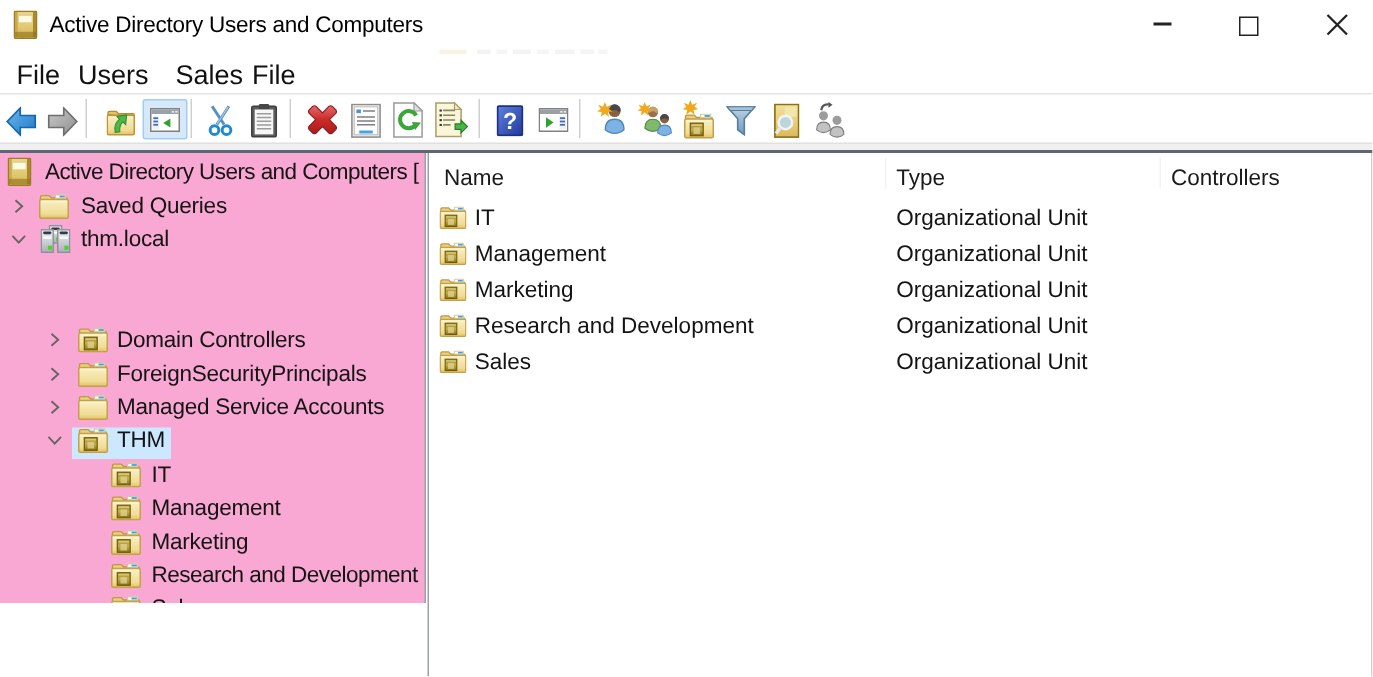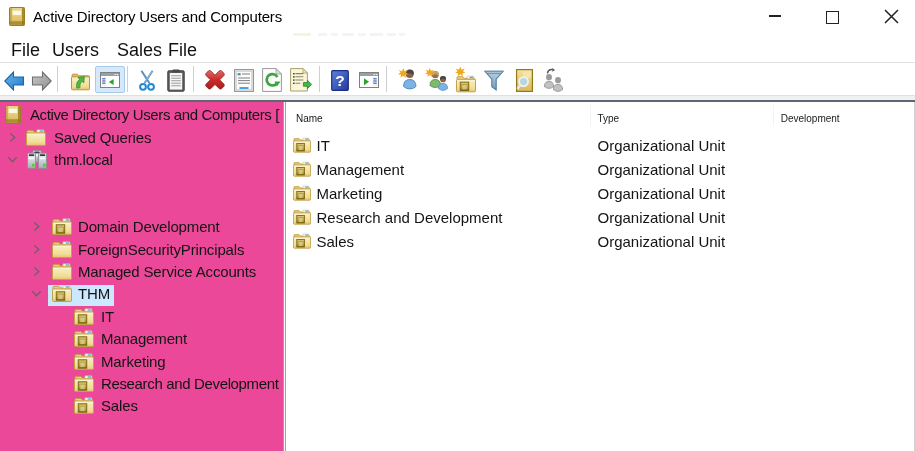--- a/index.html
+++ b/index.html
@@ -21,32 +21,32 @@
   
   #toolbar { position:absolute; left:0; top:62px; width:915px; height:34px; background:#fff; }
   .tbsep { position:absolute; top:4px; height:26px; width:1px; background:#cfcfcf; }
   .tbi { position:absolute; }
 
   
   #strip1 { position:absolute; left:0; top:95.7px; width:915px; height:4.3px; background:#f0f0f0; }
   #darkline { position:absolute; left:0; top:100px; width:915px; height:2px; background:#5c6773; }
 
   
-  #leftpanel { position:absolute; left:0; top:102px; width:283.8px; height:349px; background:#ec4899;
+  #leftpanel { position:absolute; left:0; top:102px; width:283.8px; height:300px; background:#f9a8d4;
     border-right:1.6px solid #9ba1a9; overflow:hidden; }
   #gap { position:absolute; left:283.8px; top:102px; width:0.8px; height:349px; background:#fff; }
   #rightpanel { position:absolute; left:284.6px; top:102px; width:630.4px; height:349px; background:#fff;
     border-left:1.7px solid #9ba1a9; border-right:1px solid #d0d0d0; overflow:hidden; }
 
   
   .trow { position:absolute; height:22.4px; display:flex; align-items:center; font-size:15px; white-space:nowrap; letter-spacing:-0.15px; }
   .trow svg { flex:0 0 auto; }
 
   
-  .hdr { position:absolute; top:106.2px; height:26px; line-height:26px; font-size:10px; color:#1a1a1a; }
+  .hdr { position:absolute; top:106.2px; height:26px; line-height:26px; font-size:15px; color:#1a1a1a; }
   .hsep { position:absolute; top:105px; height:21px; width:1px; background:#f3f3f3; }
   .lrow { position:absolute; height:24px; display:flex; align-items:flex-start; font-size:15px; white-space:nowrap; }
   .lrow svg { margin-top:3px; }
   .lrow span { line-height:24px; }
   .ltype { position:absolute; height:24px; line-height:24px; font-size:15px; }
 
   .ghost { position:absolute; height:3.4px; }
 </style>
 </head>
 <body>
@@ -400,21 +400,21 @@
 
 
 
     <div class="trow" style="left:0; top:113.6px">
       <svg style="margin-left:33px" width="7" height="11" viewBox="0 0 7 11">
           <path d="M1.3 1.5 L5.8 5.5 L1.3 9.5" stroke="#646464" stroke-width="1.25" fill="none"></path>
         </svg>
       <svg style="margin-left:11.5px" width="20" height="17" viewBox="0 0 20 17">
           <use href="#i-ou"></use>
         </svg>
-      <span style="margin-left:6.5px">Domain Development</span>
+      <span style="margin-left:6.5px">Domain Controllers</span>
     </div>
 
     <div class="trow" style="left:0; top:136px">
       <svg style="margin-left:33px" width="7" height="11" viewBox="0 0 7 11">
           <path d="M1.3 1.5 L5.8 5.5 L1.3 9.5" stroke="#646464" stroke-width="1.25" fill="none"></path>
         </svg>
       <svg style="margin-left:11.5px" width="20" height="17" viewBox="0 0 20 17">
           <use href="#i-folder"></use>
         </svg>
       <span style="margin-left:6.5px">ForeignSecurityPrincipals</span>
@@ -506,17 +506,17 @@
     <span style="margin-left:6px">Sales</span>
   </div>
   <div class="ltype" style="left:597.5px; top:133.5px">Organizational Unit</div>
   <div class="ltype" style="left:597.5px; top:157.5px">Organizational Unit</div>
   <div class="ltype" style="left:597.5px; top:181.5px">Organizational Unit</div>
   <div class="ltype" style="left:597.5px; top:205.5px">Organizational Unit</div>
   <div class="ltype" style="left:597.5px; top:229.5px">Organizational Unit</div>
 
   <div class="hdr" style="left:296px">Name</div>
   <div class="hdr" style="left:597.5px">Type</div>
-  <div class="hdr" style="left:780.7px">Development</div>
+  <div class="hdr" style="left:780.7px">Controllers</div>
   <div class="hsep" style="left:590px"></div>
   <div class="hsep" style="left:773px"></div>
 
 </div>
 
 </body></html>

